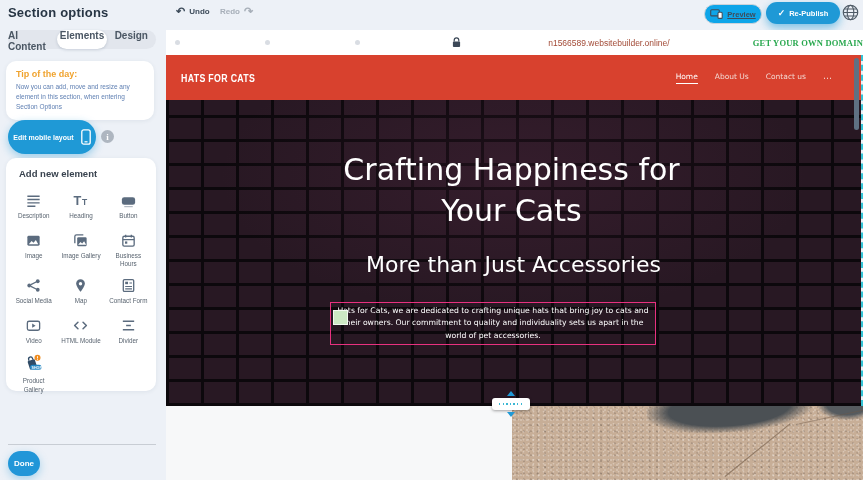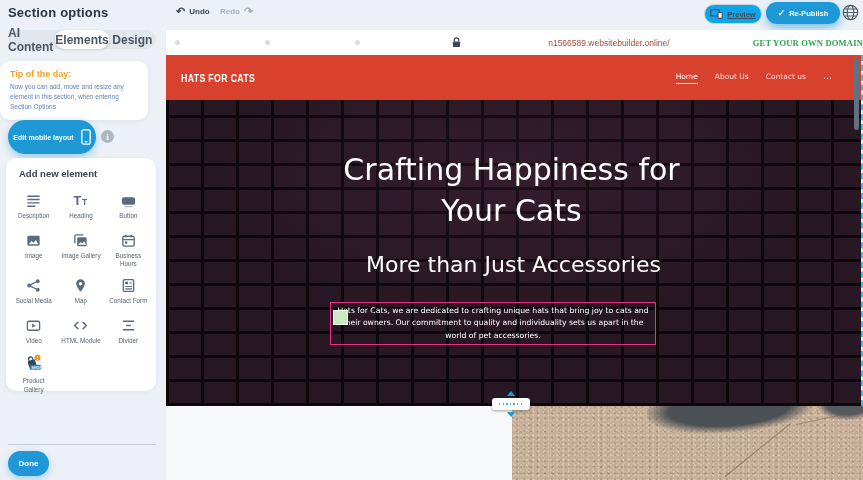--- a/index.html
+++ b/index.html
@@ -16,39 +16,39 @@
   .preview-btn{left:704px;top:4px;width:56px;height:18px;background:#0ea5e9;border:1px solid #ccd3da;border-radius:10px;
     display:flex;align-items:center;justify-content:center;gap:4px;font-size:7.5px;font-weight:bold;color:#3e4c5b;cursor:pointer;text-decoration:underline;}
   .republish-btn{left:766px;top:2px;width:74px;height:22px;background:#1f99d6;border-radius:12px;
     box-shadow:0 4px 10px rgba(31,153,214,.55);display:flex;align-items:center;justify-content:center;gap:4px;
     font-size:7.5px;font-weight:bold;color:#fff;cursor:pointer;}
   .check-glyph{font-size:9px;}
   .globe-btn{left:842px;top:4px;width:17px;height:17px;cursor:pointer;}
 
   
   .tabs{left:8px;top:30px;width:148px;height:19px;background:#e2e6ed;border-radius:11px;display:flex;}
-  .tab{flex:1;display:flex;align-items:center;justify-content:center;font-size:12px;font-weight:bold;color:#4a5663;cursor:pointer;border-radius:11px;}
+  .tab{flex:1;display:flex;justify-content:center;font-size:10px;font-weight:bold;color:#4a5663;cursor:pointer;border-radius:11px;}
   .tab.active{background:#fff;box-shadow:0 1px 3px rgba(30,50,80,.18);}
   .card{background:#fff;border-radius:10px;box-shadow:0 1px 4px rgba(40,60,90,.08);}
-  .tip-card{left:0;top:61px;width:148px;height:59px;}
+  .tip-card{left:6px;top:61px;width:148px;height:59px;}
   .tip-title{margin:8px 0 3px 10px;font-size:9px;font-weight:bold;color:#f0a32e;}
   .tip-body{margin:0 9px 0 10px;font-size:6.5px;line-height:1.55;color:#5e7fb2;}
   .edit-mobile-btn{left:8px;top:120px;width:88px;height:34px;background:#1f99d6;border-radius:17px;
     display:flex;align-items:center;justify-content:center;gap:7px;color:#fff;font-size:7px;font-weight:bold;cursor:pointer;
     box-shadow:0 3px 8px rgba(31,153,214,.4);}
   .info-btn{left:101px;top:130px;width:13px;height:13px;border-radius:50%;background:#aeb6c0;color:#fff;
     display:flex;align-items:center;justify-content:center;font-family:"Liberation Serif",serif;font-size:9px;font-weight:bold;cursor:pointer;}
   .add-card{left:6px;top:158px;width:150px;height:233px;}
   .add-title{margin:10px 4px 4px 13px;font-size:9.5px;font-weight:bold;color:#39434f;}
   .egrid{display:grid;grid-template-columns:repeat(3,1fr);row-gap:2px;padding:2px 4px;}
   .cell{display:flex;flex-direction:column;align-items:center;padding-top:6px;min-height:32px;cursor:pointer;}
   .eicon{height:18px;display:flex;align-items:flex-end;}
   .lbl{margin-top:3px;font-size:6.3px;color:#58636f;text-align:center;line-height:1.3;max-width:42px;}
   .side-divider{left:8px;top:444px;width:148px;height:1px;background:#c8cdd4;}
-  .done-btn{left:8px;top:451px;width:41px;height:25px;background:#2196d8;border-radius:13px;color:#fff;
+  .done-btn{left:8px;top:451px;width:32px;height:25px;background:#2196d8;border-radius:13px;color:#fff;
     font-size:8px;font-weight:bold;display:flex;align-items:center;justify-content:center;cursor:pointer;
     box-shadow:0 3px 8px rgba(31,153,214,.35);}
 
   
   .browser-bar{left:166px;top:30px;width:697px;height:25px;background:#fff;display:flex;align-items:center;justify-content:space-between;}
   .dot{width:5px;height:5px;border-radius:50%;background:#d9dde3;margin-left:4px;}
   .dot:first-child{margin-left:9px;}
   .lock{margin-left:11px;display:flex;}
   .url-text{margin-left:6px;font-size:8.5px;color:#a24a36;font-weight:500;cursor:pointer;}
   .domain-cta{margin-left:2px;font-size:8.5px;font-weight:bold;color:#29a84f;letter-spacing:.2px;cursor:pointer;font-family:Liberation Serif, serif;}

